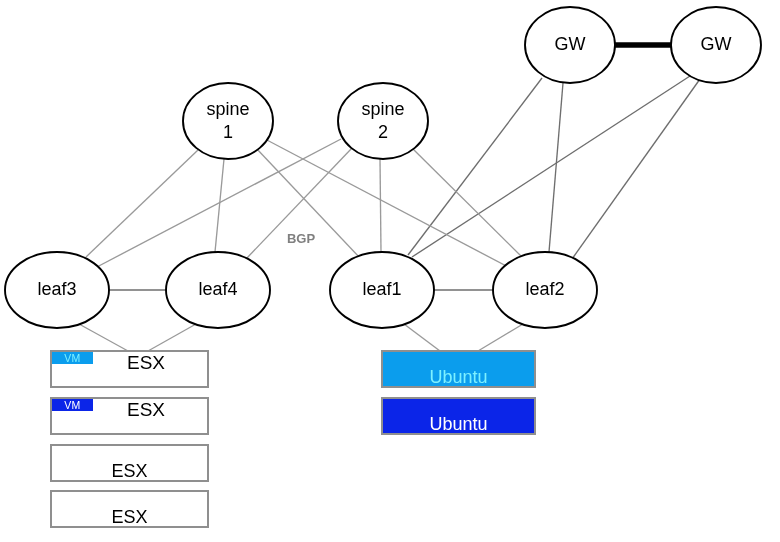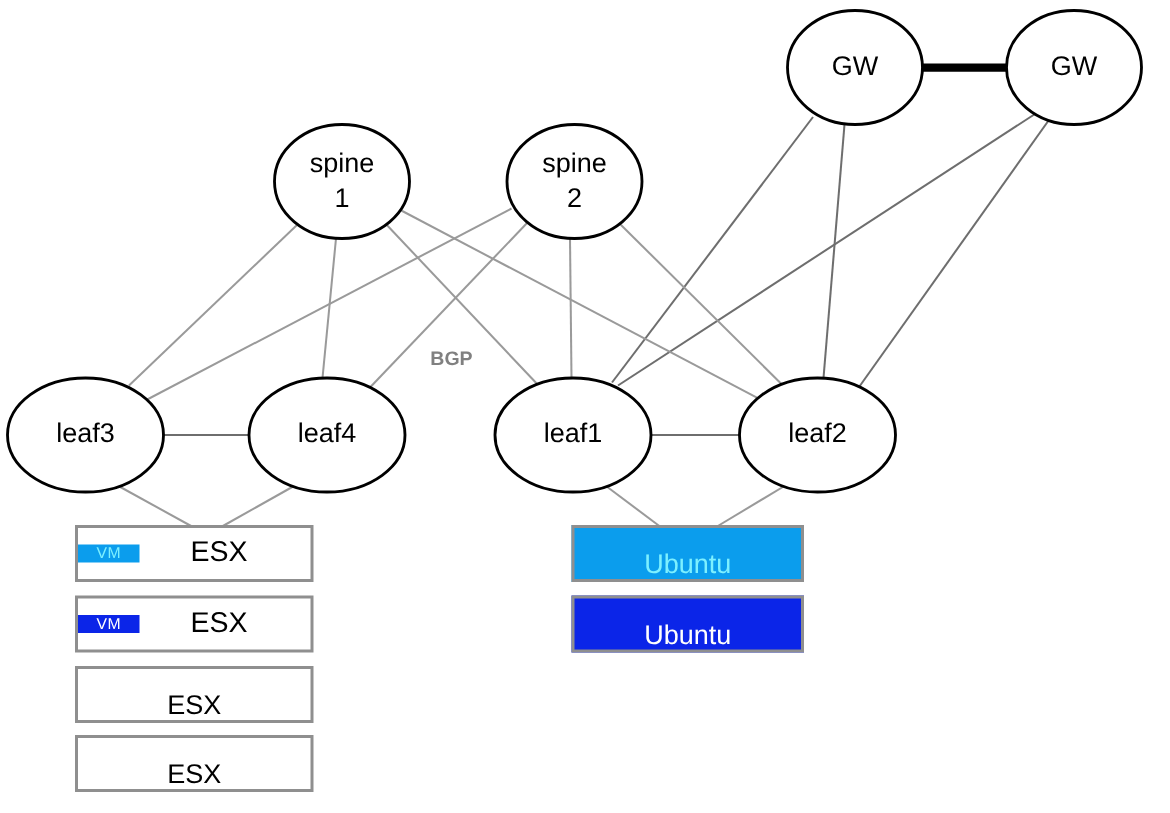--- a/index.html
+++ b/index.html
@@ -58,21 +58,21 @@
     fill: #808080;
     text-anchor: middle;
     dominant-baseline: middle;
   }
   .host-box {
     position: absolute;
     box-sizing: border-box;
     border: 2px solid #8f8f8f;
     background: #ffffff;
     display: flex;
-    align-items: center;
+    align-items: flex-start;
   }
   .host-badge {
     width: 41px;
     flex: 0 0 41px;
     display: flex;
     align-items: center;
     justify-content: center;
     font-size: 10.5px;
     letter-spacing: 0.3px;
   }

